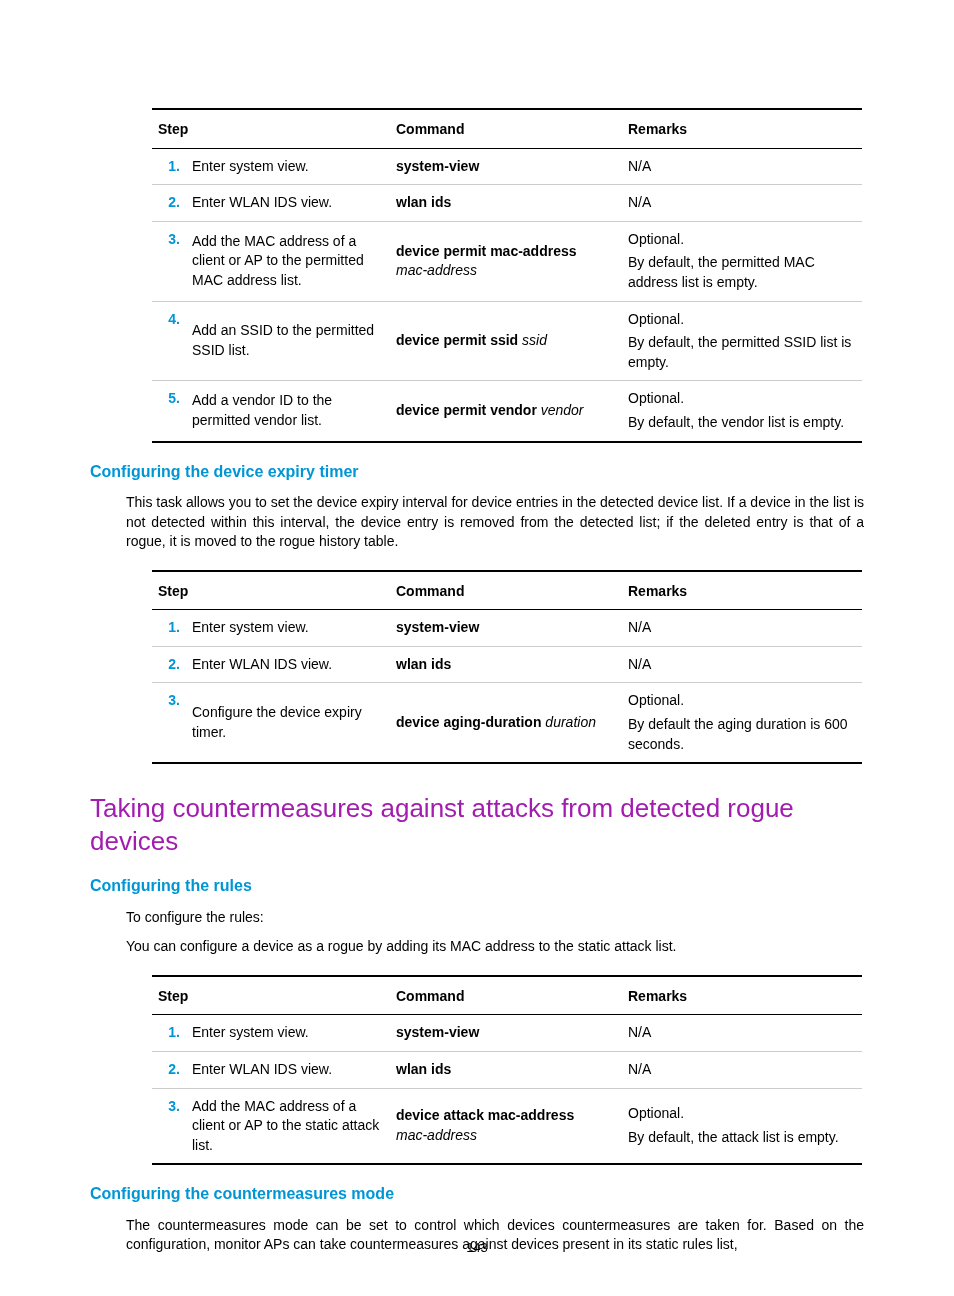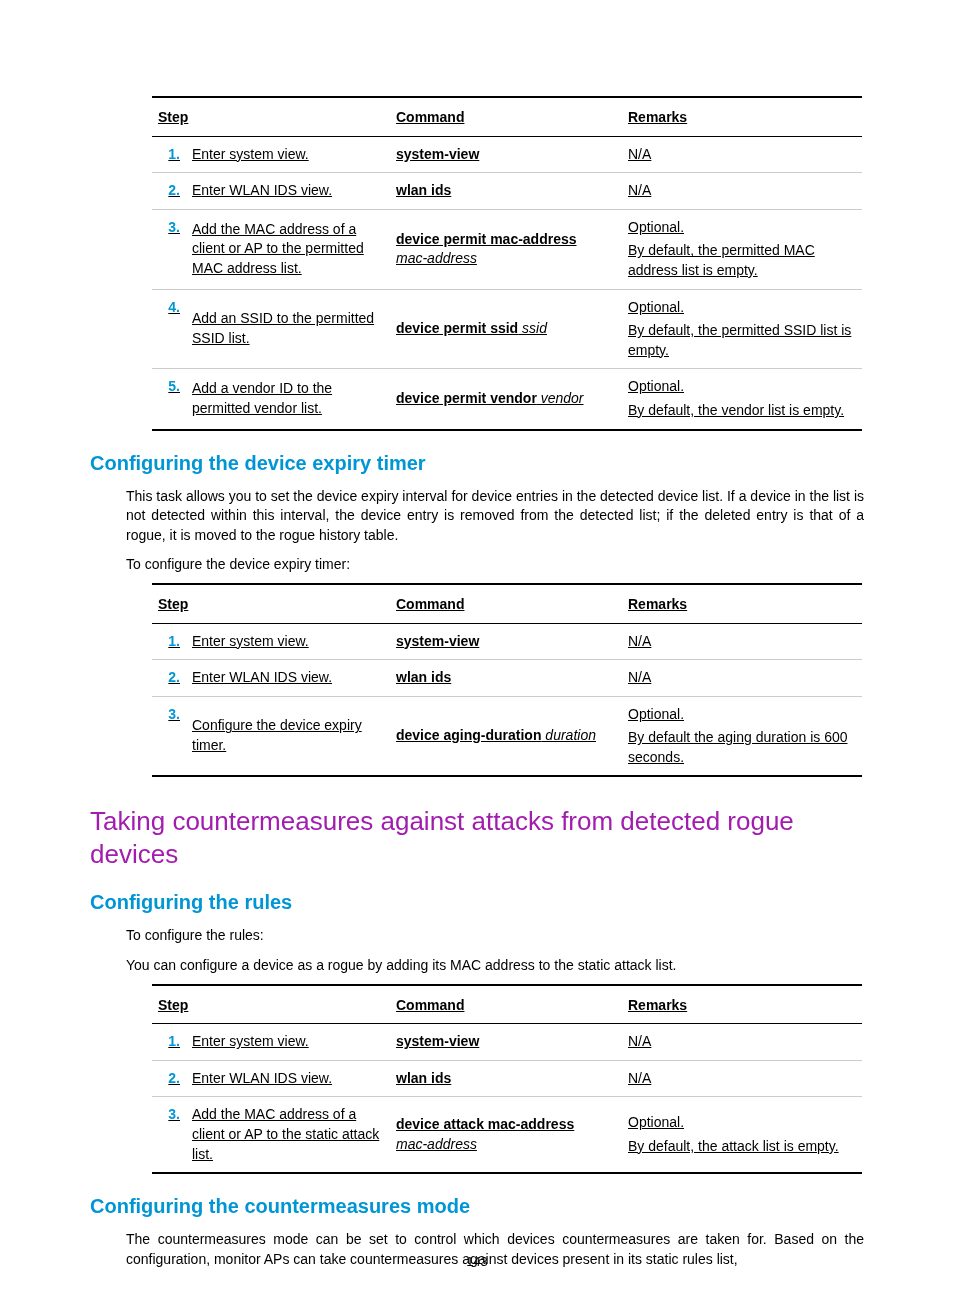--- a/index.html
+++ b/index.html
@@ -20,37 +20,36 @@
   }
   .heading1 {
     color: #a21caf;
     font-size: 26px;
     font-weight: 400;
     margin: 28px 0 14px 0;
     line-height: 1.25;
   }
   .heading2 {
     color: #0096d6;
-    font-size: 20px;
+    font-size: 16px;
     font-weight: 700;
     margin: 18px 0 10px 0;
   }
   .body-text {
     margin: 10px 0 8px 36px;
     text-align: justify;
   }
   .body-text.short {
     text-align: left;
   }
   table.proc {
     width: 710px;
-    margin: 6px 0 0 62px;
+    margin: 18px 0 0 62px;
     border-collapse: collapse;
     font-size: 14px;
-    text-decoration: underline;
   }
   table.proc th {
     text-align: left;
     font-weight: 700;
     padding: 10px 6px 8px 6px;
     border-top: 2px solid #000;
     border-bottom: 1px solid #000;
   }
   table.proc tbody tr td {
     padding: 8px 6px;
@@ -153,21 +152,20 @@
               <div>Optional.</div>
               <div>By default, the vendor list is empty.</div>
             </div>
           </td>
         </tr>
       </tbody>
   </table>
 
   <div class="heading2">Configuring the device expiry timer</div>
   <div class="body-text">This task allows you to set the device expiry interval for device entries in the detected device list. If a device in the list is not detected within this interval, the device entry is removed from the detected list; if the deleted entry is that of a rogue, it is moved to the rogue history table.</div>
-  <div class="body-text short">To configure the device expiry timer:</div>
 
   <table class="proc">
     <colgroup>
         <col class="c-num">
         <col class="c-step">
         <col class="c-cmd">
         <col class="c-rem">
       </colgroup>
     <thead>
       <tr>

